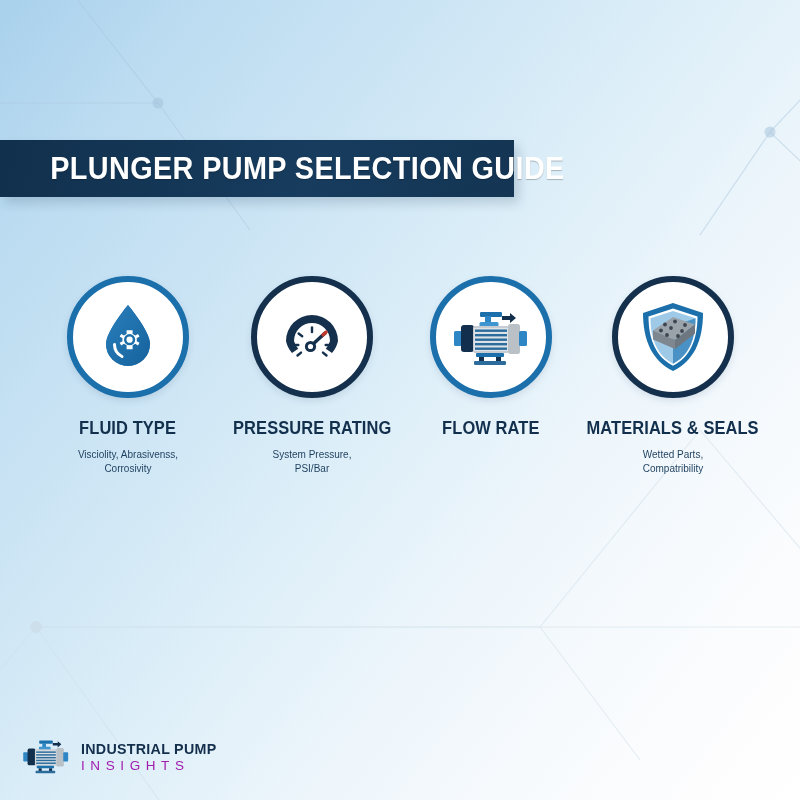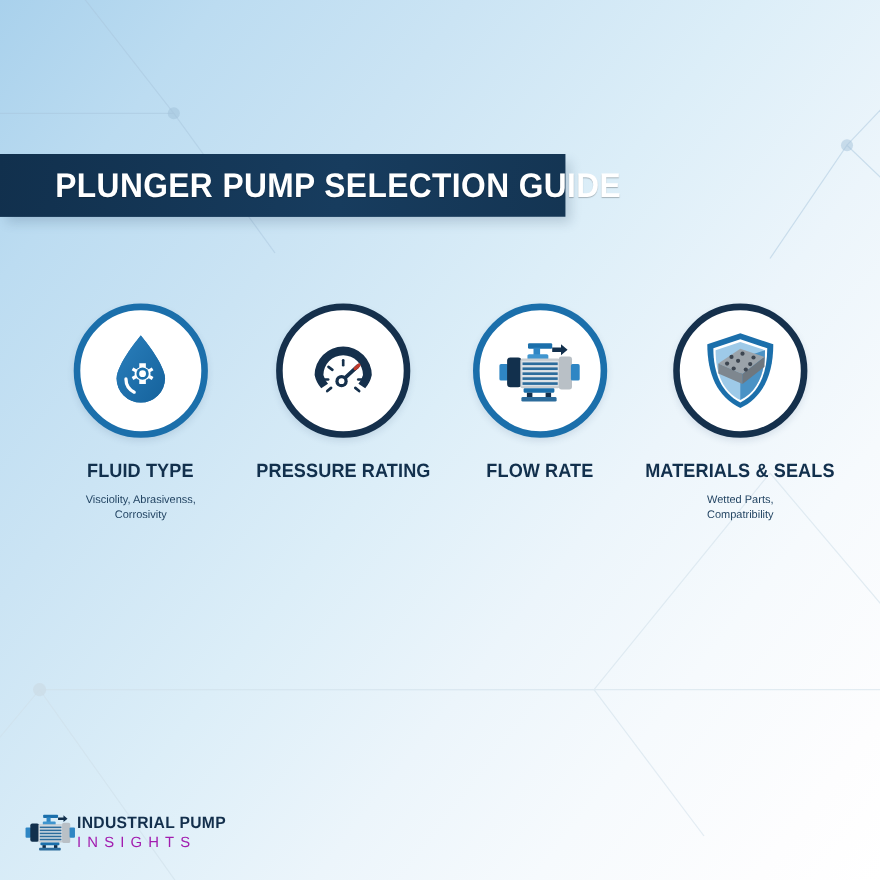--- a/index.html
+++ b/index.html
@@ -89,21 +89,21 @@
     text-align:center;
     white-space:pre-line;
   }
 
   
   #footer-logo {
     position:absolute;
     left:22px; top:735px;
     display:flex; align-items:center;
   }
-  #logo-words { }
+  #logo-words { margin-left:11px; }
   #logo-line1 {
     font-size:15px; font-weight:700; color:#132f4c;
     letter-spacing:0.3px; transform:scaleX(0.95);
     transform-origin:left center;
   }
   #logo-line2 {
     font-size:13.5px; font-weight:400; color:#a21caf;
     letter-spacing:5.6px; margin-top:1px;
   }
 </style>
@@ -180,20 +180,22 @@
           <line x1="21.5" y1="54.5" x2="25.0" y2="51.6"></line>
           <line x1="50.5" y1="54.5" x2="47.0" y2="51.6"></line>
         </g>
         <line x1="35" y1="45" x2="49" y2="32" stroke="#15304c" stroke-width="3.4" stroke-linecap="round"></line>
         <line x1="47" y1="34" x2="50.2" y2="31" stroke="#c0392b" stroke-width="3.2" stroke-linecap="round"></line>
         <circle cx="34.5" cy="45.5" r="5.6" fill="#15304c"></circle>
         <circle cx="34.5" cy="45.5" r="2.6" fill="#ffffff"></circle>
       </svg>
     </div>
     <div class="card-title">PRESSURE RATING</div>
+    <div class="card-desc">System Pressure,
+PSI/Bar</div>
   </div>
 
   <div class="card">
     <div class="icon-circle ring-blue">
       <svg width="78" height="66" viewBox="0 0 78 66">
 
         <rect x="28" y="8" width="22" height="5" rx="1.2" fill="#1b6fab"></rect>
         <rect x="33" y="12" width="6" height="7" fill="#2f86c4"></rect>
         <rect x="27.5" y="18" width="19" height="8" rx="1.5" fill="#3f95cf"></rect>
         <path d="M50 12 L58 12 L58 9 L64 14 L58 19 L58 16 L50 16 Z" fill="#12304d"></path>

